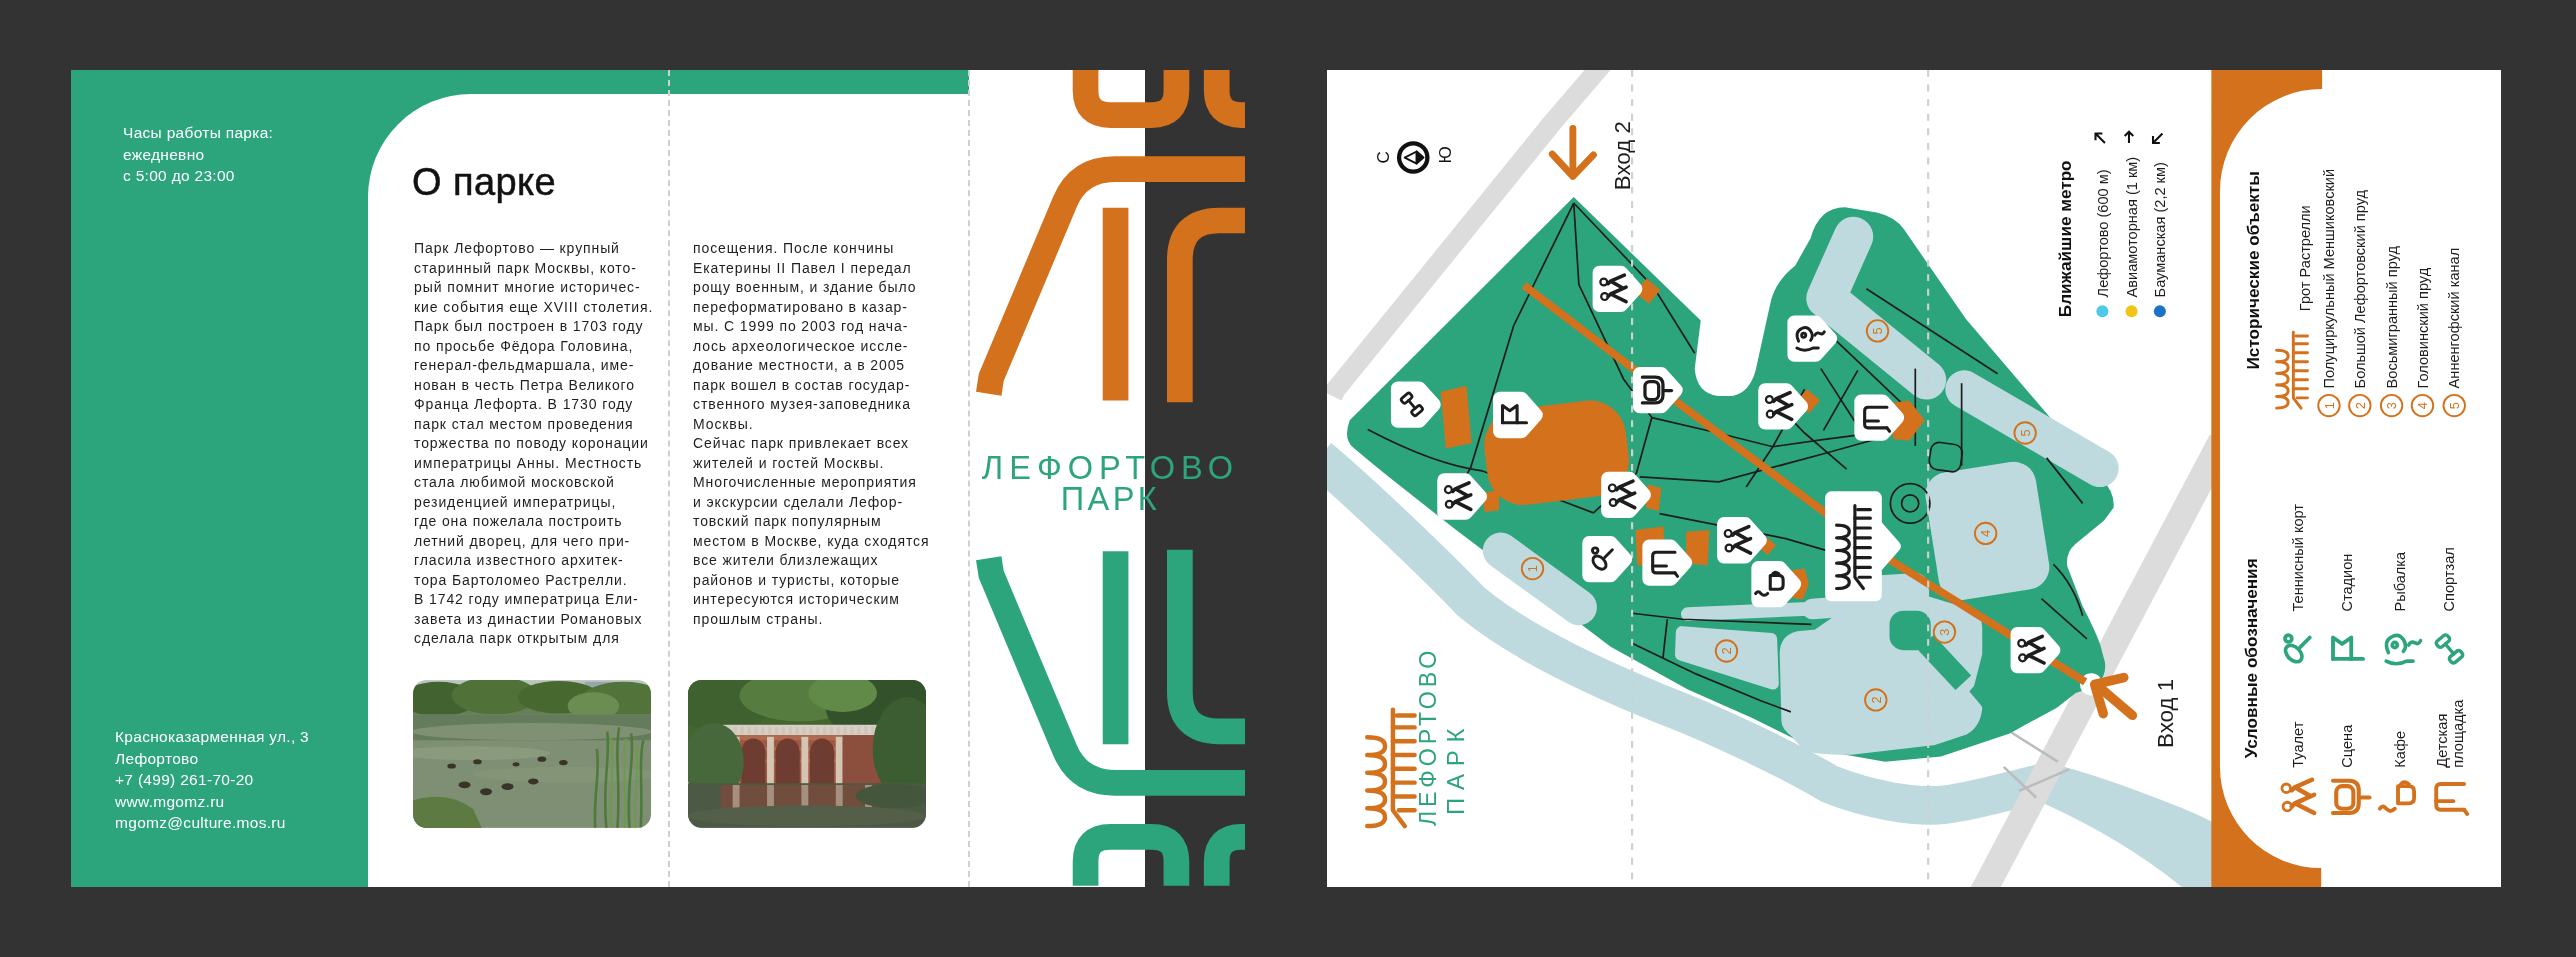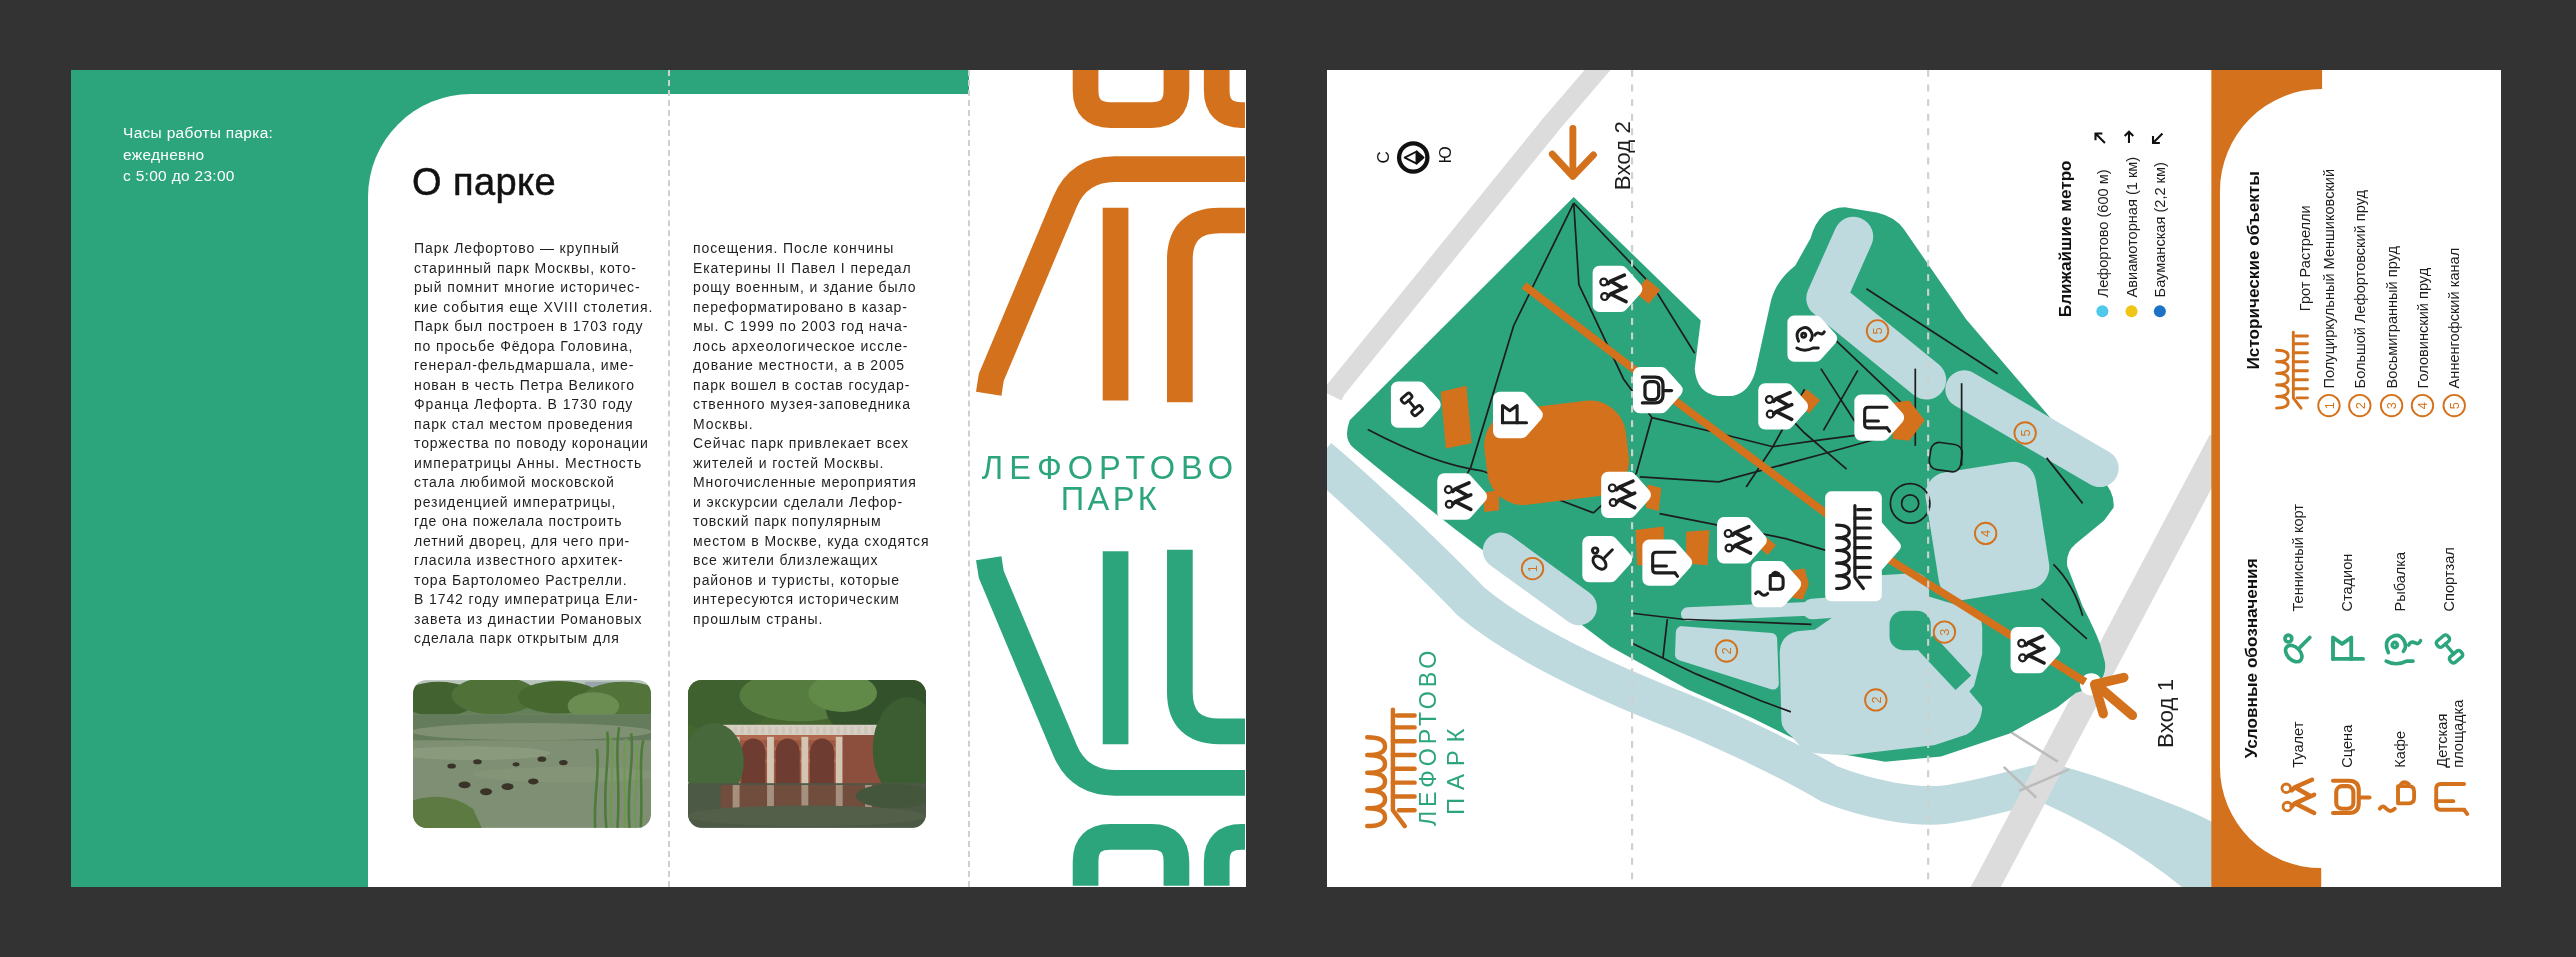--- a/index.html
+++ b/index.html
@@ -1,38 +1,39 @@
 <!DOCTYPE html>
 <html style="font-size:13.7px"><head>
 <meta charset="utf-8">
 <style>
 html,body{margin:0;padding:0;}
 body{width:2576px;height:957px;background:#333333;font-family:"Liberation Sans",sans-serif;position:relative;overflow:hidden;}
 .page{position:absolute;top:70px;height:817px;background:#ffffff;}
-#pl{left:71px;width:1175px;}
+#pl{left:71px;width:1074px;}
 #pr{left:1327px;width:1174px;}
 .abs{position:absolute;}
 .fold{position:absolute;top:0;width:0;height:817px;border-left:2.1px dashed #ccd2d0;}
 .g{background:#2ca57d;}
 .wtxt{color:#ffffff;font-size:15.5px;line-height:21.5px;letter-spacing:0.3px;}
 .body{font-size:14px;line-height:19.5px;color:#1f1f1f;letter-spacing:0.9px;}
 </style>
 </head>
 <body>
 
 <div class="page" id="pl">
 
   <div class="abs g" style="left:0;top:0;width:297px;height:817px;"></div>
 
   <div class="abs g" style="left:297px;top:0;width:601px;height:127px;"></div>
 
   <div class="abs" style="left:297px;top:24px;width:601px;height:793px;background:#fff;border-top-left-radius:103px;"></div>
 
   <div class="abs wtxt" style="left:52px;top:52px;">Часы работы парка:<br>ежедневно<br>с 5:00 до 23:00</div>
 
+  <div class="abs wtxt" style="left:44px;top:656px;">Красноказарменная ул., 3<br>Лефортово<br>+7 (499) 261-70-20<br>www.mgomz.ru<br>mgomz@culture.mos.ru</div>
 
   <div class="abs" style="left:341px;top:91px;font-size:38px;font-weight:400;color:#111;letter-spacing:0.4px;-webkit-text-stroke:0.5px #111;">О парке</div>
 
   <div class="abs body" style="left:343px;top:169px;white-space:nowrap;">Парк Лефортово — крупный<br>старинный парк Москвы, кото-<br>рый помнит многие историчес-<br>кие события еще XVIII столетия.<br>Парк был построен в 1703 году<br>по просьбе Фёдора Головина,<br>генерал-фельдмаршала, име-<br>нован в честь Петра Великого<br>Франца Лефорта. В 1730 году<br>парк стал местом проведения<br>торжества по поводу коронации<br>императрицы Анны. Местность<br>стала любимой московской<br>резиденцией императрицы,<br>где она пожелала построить<br>летний дворец, для чего при-<br>гласила известного архитек-<br>тора Бартоломео Растрелли.<br>В 1742 году императрица Ели-<br>завета из династии Романовых<br>сделала парк открытым для</div>
 
   <div class="abs body" style="left:622px;top:169px;white-space:nowrap;">посещения. После кончины<br>Екатерины II Павел I передал<br>рощу военным, и здание было<br>переформатировано в казар-<br>мы. С 1999 по 2003 год нача-<br>лось археологическое иссле-<br>дование местности, а в 2005<br>парк вошел в состав государ-<br>ственного музея-заповедника<br>Москвы.<br>Сейчас парк привлекает всех<br>жителей и гостей Москвы.<br>Многочисленные мероприятия<br>и экскурсии сделали Лефор-<br>товский парк популярным<br>местом в Москве, куда сходятся<br>все жители близлежащих<br>районов и туристы, которые<br>интересуются историческим<br>прошлым страны.</div>
 
   <div class="abs" id="photo1" style="left:342px;top:610px;width:238px;height:148px;border-radius:13.7px;overflow:hidden;"><svg width="238" height="148" viewBox="0 0 277 172">
 <rect width="277" height="36" fill="#b9c4bd"></rect>
 <rect x="150" y="4" width="40" height="22" fill="#8d99a2"></rect>

